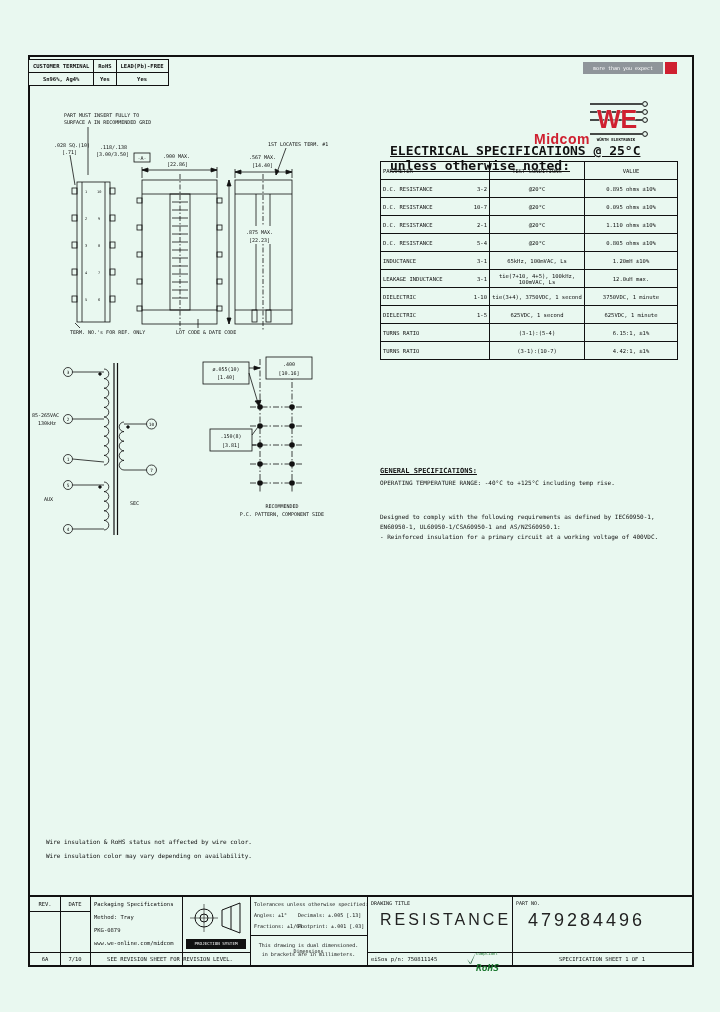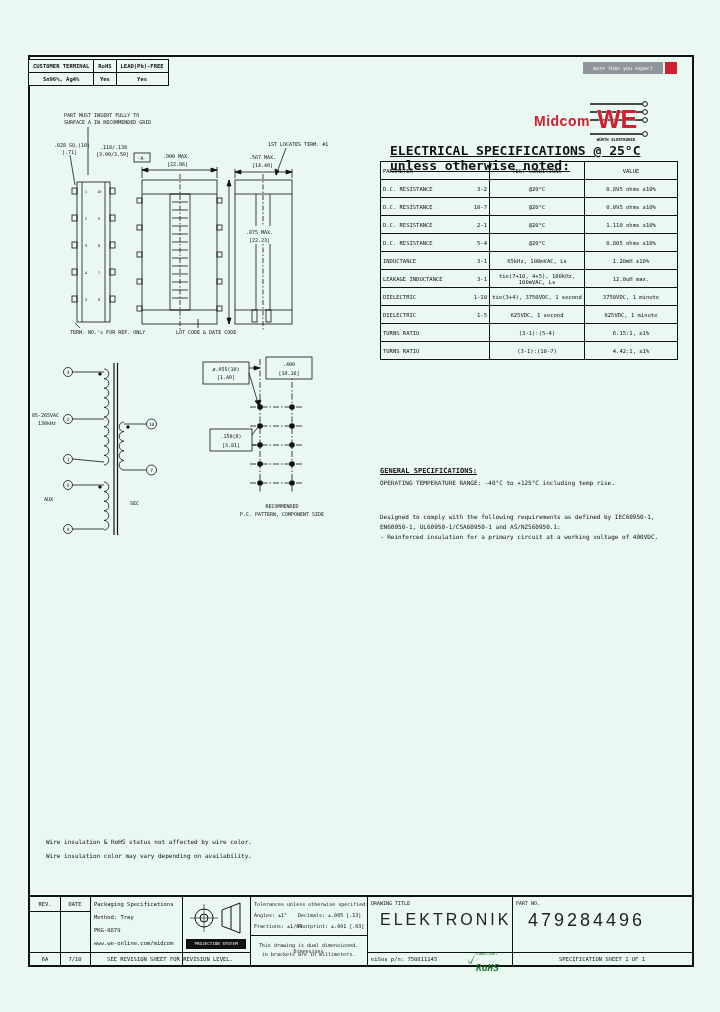--- a/index.html
+++ b/index.html
@@ -16,21 +16,21 @@
   .ctr { text-align:center; }
 
   
   .info-table { position:absolute; left:-2px; top:2px; border-collapse:collapse; background:#e9f8f0; }
   .info-table td { border:1.5px solid #111; font-size:5.5px; font-weight:bold; text-align:center; padding:3px 4px; }
 
   
   .banner { position:absolute; left:553px; top:5px; width:80px; height:12px; background:#8f959a;
             color:#fff; font-size:5px; text-align:center; line-height:12px; }
   .banner-sq { position:absolute; left:635px; top:5px; width:12px; height:12px; background:#cf2030; }
-  .midcom { position:absolute; left:504px; top:56px; color:#cf2030; font-size:14px; font-weight:bold;
+  .midcom { position:absolute; left:504px; top:74px; color:#cf2030; font-size:14px; font-weight:bold;
             font-family:"Liberation Sans", sans-serif; letter-spacing:.5px; }
 
   
   .elec-title { position:absolute; left:350px; top:86px; font-size:13px; font-weight:bold; text-decoration:underline;margin-left:10px; }
   .elec-table { position:absolute; left:350px; top:104px; border-collapse:collapse; table-layout:fixed; }
   .elec-table td, .elec-table th { border:1px solid #111; font-size:5.5px; padding:2px 2px; height:13px; }
   .elec-table th { font-weight:normal; }
   .elec-table .pcol { width:104px; text-align:left; }
   .elec-table .tcol { width:90px; text-align:center; }
   .elec-table .vcol { width:88px; text-align:center; }
@@ -437,21 +437,21 @@
 
       <div class="abs t5" style="left:224px; top:4px;">Tolerances unless otherwise specified:</div>
       <div class="abs t5" style="left:224px; top:15px;">Angles: ±1°</div>
       <div class="abs t5" style="left:268px; top:15px;">Decimals: ±.005 [.13]</div>
       <div class="abs t5" style="left:224px; top:26px;">Fractions: ±1/64</div>
       <div class="abs t5" style="left:268px; top:26px;">Footprint: ±.001 [.03]</div>
       <div class="abs t5 ctr" style="left:220px; top:45px; width:117px;">This drawing is dual dimensioned.  Dimensions</div>
       <div class="abs t5 ctr" style="left:220px; top:54px; width:117px;">in brackets are in millimeters.</div>
 
       <div class="abs t5" style="left:341px; top:3px;">DRAWING TITLE</div>
-      <div class="abs bigtitle" style="left:350px; top:14px; font-size:16px; letter-spacing:3px;">ELEKTRONIK</div>
+      <div class="abs bigtitle" style="left:350px; top:14px; font-size:16px; letter-spacing:3px;">RESISTANCE</div>
       <div class="abs t55" style="left:341px; top:59px;">eiSos p/n: 750811145</div>
       <div class="rohs-wrap">
         <svg class="abs" style="left:0; top:1px;" width="11" height="13" viewBox="0 0 11 13">
           <path d="M1,7 L4,12 L10,0 L5,12 Z" fill="#14532d"></path>
         </svg>
         <span class="rohs-comp">compliant</span>
         <span class="rohs-name" style="margin-left:10px;">RoHS</span>
       </div>
 
       <div class="abs t5" style="left:486px; top:3px;">PART NO.</div>

